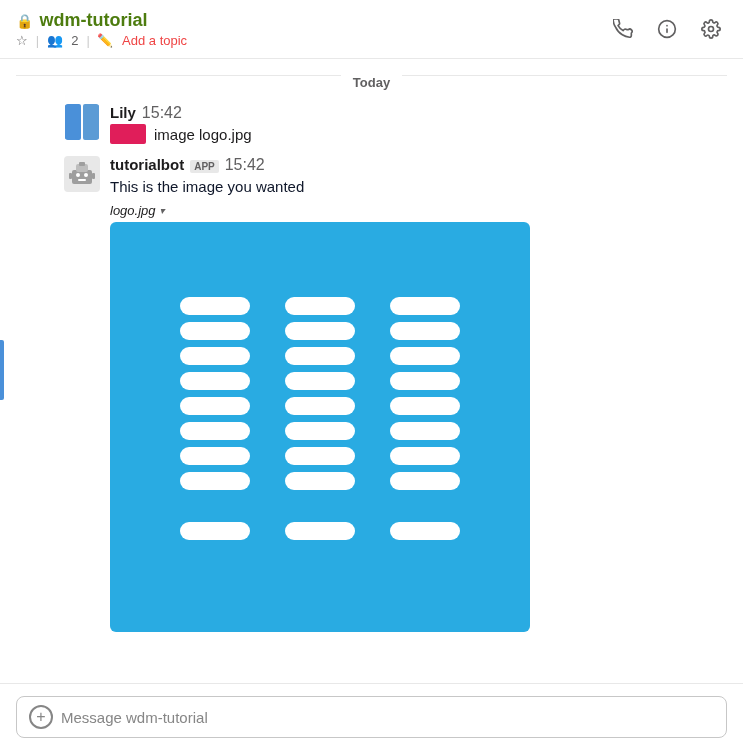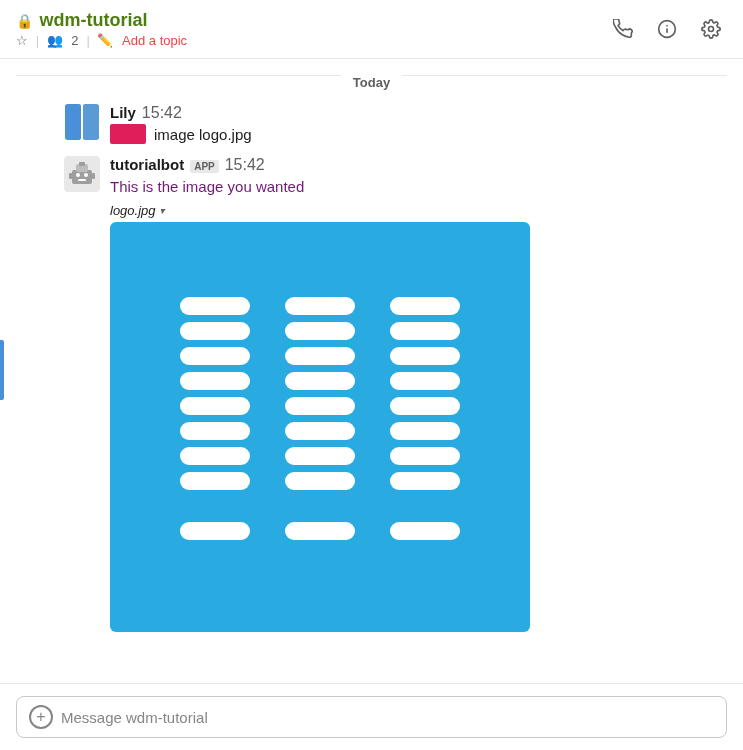--- a/index.html
+++ b/index.html
@@ -171,21 +171,21 @@
       font-size: 10px;
       font-weight: 700;
       background: #e8e8e8;
       color: #616061;
       padding: 1px 4px;
       border-radius: 2px;
       text-transform: uppercase;
     }
     .message-body {
       font-size: 15px;
-      color: #701a75;
+      color: #0f172a;
       line-height: 1.4;
     }
 
     
     .image-attachment-row {
       display: flex;
       align-items: center;
       gap: 8px;
       margin-top: 2px;
     }

